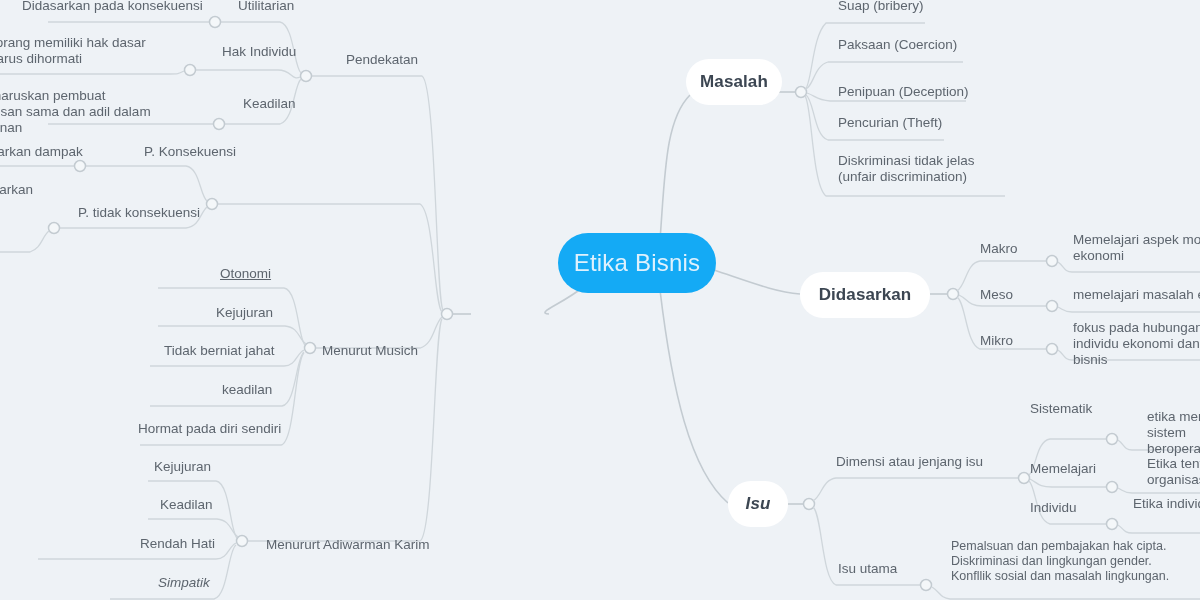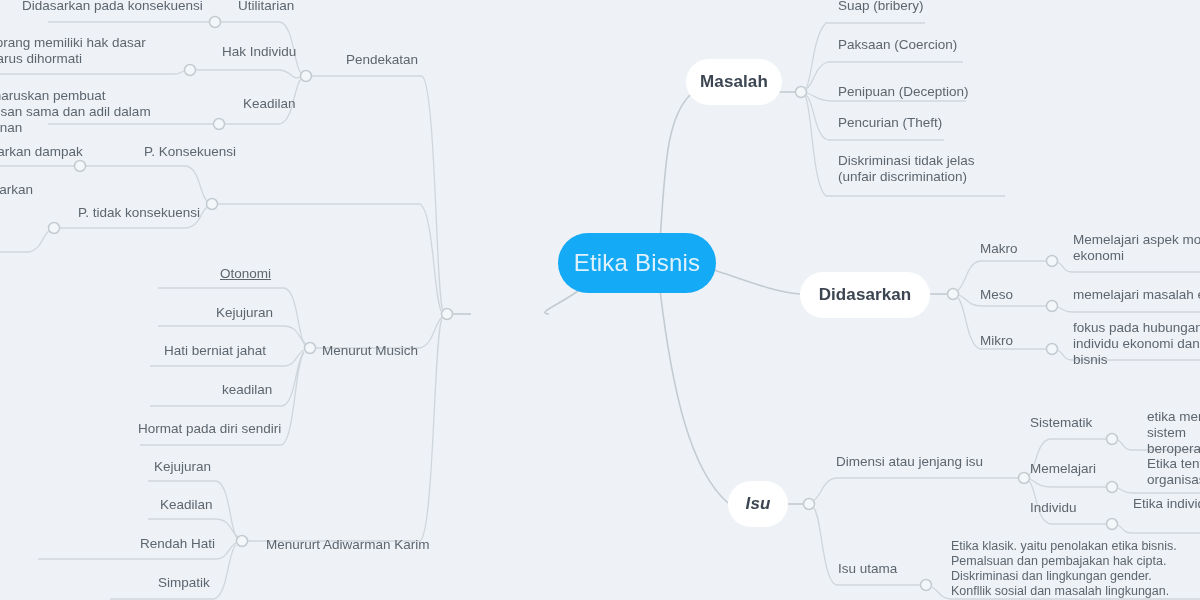--- a/index.html
+++ b/index.html
@@ -199,32 +199,31 @@
   <div class="node-label wrap" style="left:1073px; top:232px; width:150px;">Memelajari aspek moral ekonomi</div>
 
   <div class="node-label" style="left:980px; top:287px;">Meso</div>
   <div class="node-label wrap" style="left:1073px; top:287px; width:150px;">memelajari masalah etis</div>
 
   <div class="node-label" style="left:980px; top:333px;">Mikro</div>
   <div class="node-label wrap" style="left:1073px; top:320px; width:152px;">fokus pada hubungan individu ekonomi dan bisnis</div>
 
   <div class="node-label" style="left:836px; top:454px;">Dimensi atau jenjang isu</div>
 
-  <div class="node-label" style="left:1030px; top:415px;">Sistematik</div>
+  <div class="node-label" style="left:1030px; top:401px;">Sistematik</div>
   <div class="node-label wrap" style="left:1147px; top:409px; width:120px;">etika mengenai sistem beroperasinya</div>
 
   <div class="node-label" style="left:1030px; top:461px;">Memelajari</div>
   <div class="node-label wrap" style="left:1147px; top:456px; width:120px;">Etika tentang organisasi</div>
 
   <div class="node-label" style="left:1030px; top:500px;">Individu</div>
   <div class="node-label wrap" style="left:1133px; top:496px; width:130px;">Etika individual</div>
 
   <div class="node-label" style="left:838px; top:561px;">Isu utama</div>
   <div class="node-label sm" style="left:951px; top:539px; width:250px;">
-    <div>Etika klasik. yaitu penolakan etika bisnis.</div>
     <div>Pemalsuan dan pembajakan hak cipta.</div>
     <div>Diskriminasi dan lingkungan gender.</div>
     <div>Konfllik sosial dan masalah lingkungan.</div>
   </div>
 
   <div class="node-label" style="left:346px; top:52px;">Pendekatan</div>
 
   <div class="node-label" style="left:238px; top:-2px;">Utilitarian</div>
   <div class="node-label" style="left:22px; top:-2px;">Didasarkan pada konsekuensi</div>
 
@@ -238,24 +237,24 @@
   <div class="node-label" style="left:104px; top:144px;margin-left:40px;">P. Konsekuensi</div>
   <div class="node-label" style="left:-44px; top:144px;">berdasarkan dampak</div>
 
   <div class="node-label" style="left:78px; top:205px;">P. tidak konsekuensi</div>
   <div class="node-label wrap" style="left:-42px; top:182px; width:90px;">berdasarkan prinsip</div>
 
   <div class="node-label" style="left:322px; top:343px;">Menurut Musich</div>
 
   <div class="node-label" style="left:220px; top:266px;text-decoration:underline;">Otonomi</div>
   <div class="node-label" style="left:216px; top:305px;">Kejujuran</div>
-  <div class="node-label" style="left:164px; top:343px;">Hati berniat jahat</div>
+  <div class="node-label" style="left:164px; top:343px;">Tidak berniat jahat</div>
   <div class="node-label" style="left:222px; top:382px;">keadilan</div>
   <div class="node-label" style="left:138px; top:421px;">Hormat pada diri sendiri</div>
 
   <div class="node-label" style="left:266px; top:537px;">Menururt Adiwarman Karim</div>
 
   <div class="node-label" style="left:154px; top:459px;">Kejujuran</div>
   <div class="node-label" style="left:160px; top:497px;">Keadilan</div>
   <div class="node-label" style="left:140px; top:536px;">Rendah Hati</div>
-  <div class="node-label" style="left:158px; top:575px;">Simpatik</div>
+  <div class="node-label" style="left:158px; top:575px;font-style:italic;">Simpatik</div>
 
 </div>
 
 </body></html>

